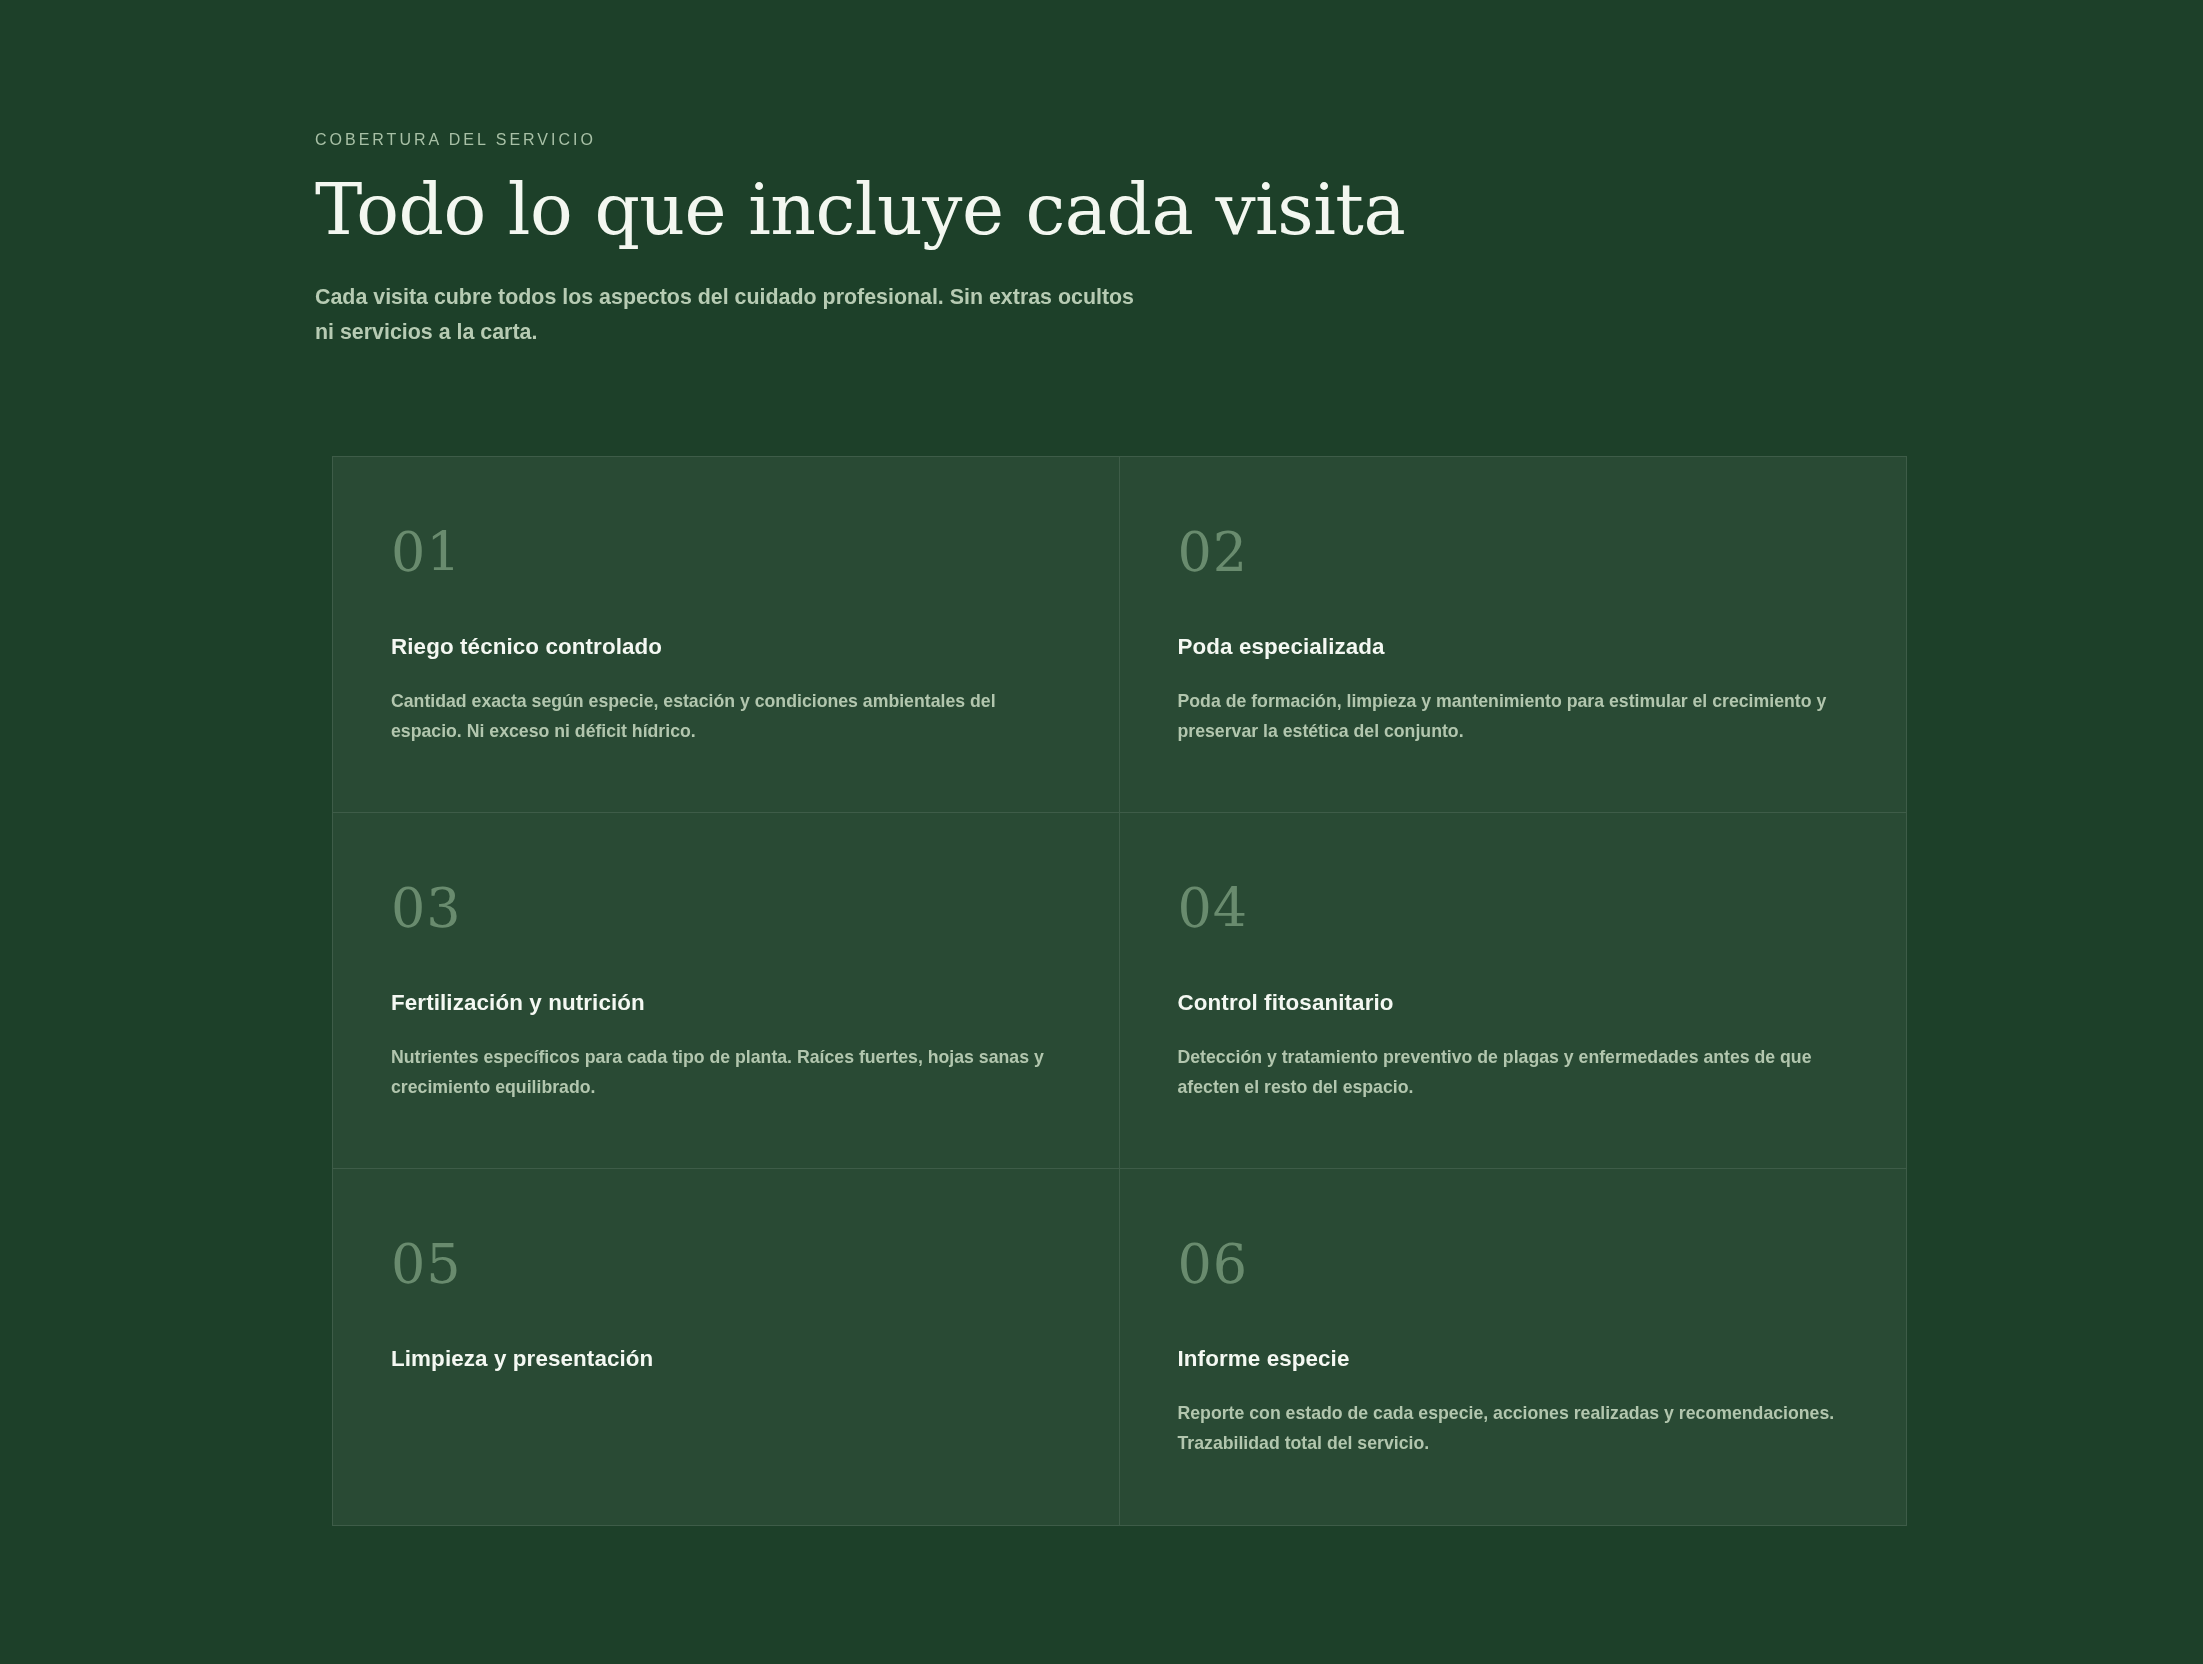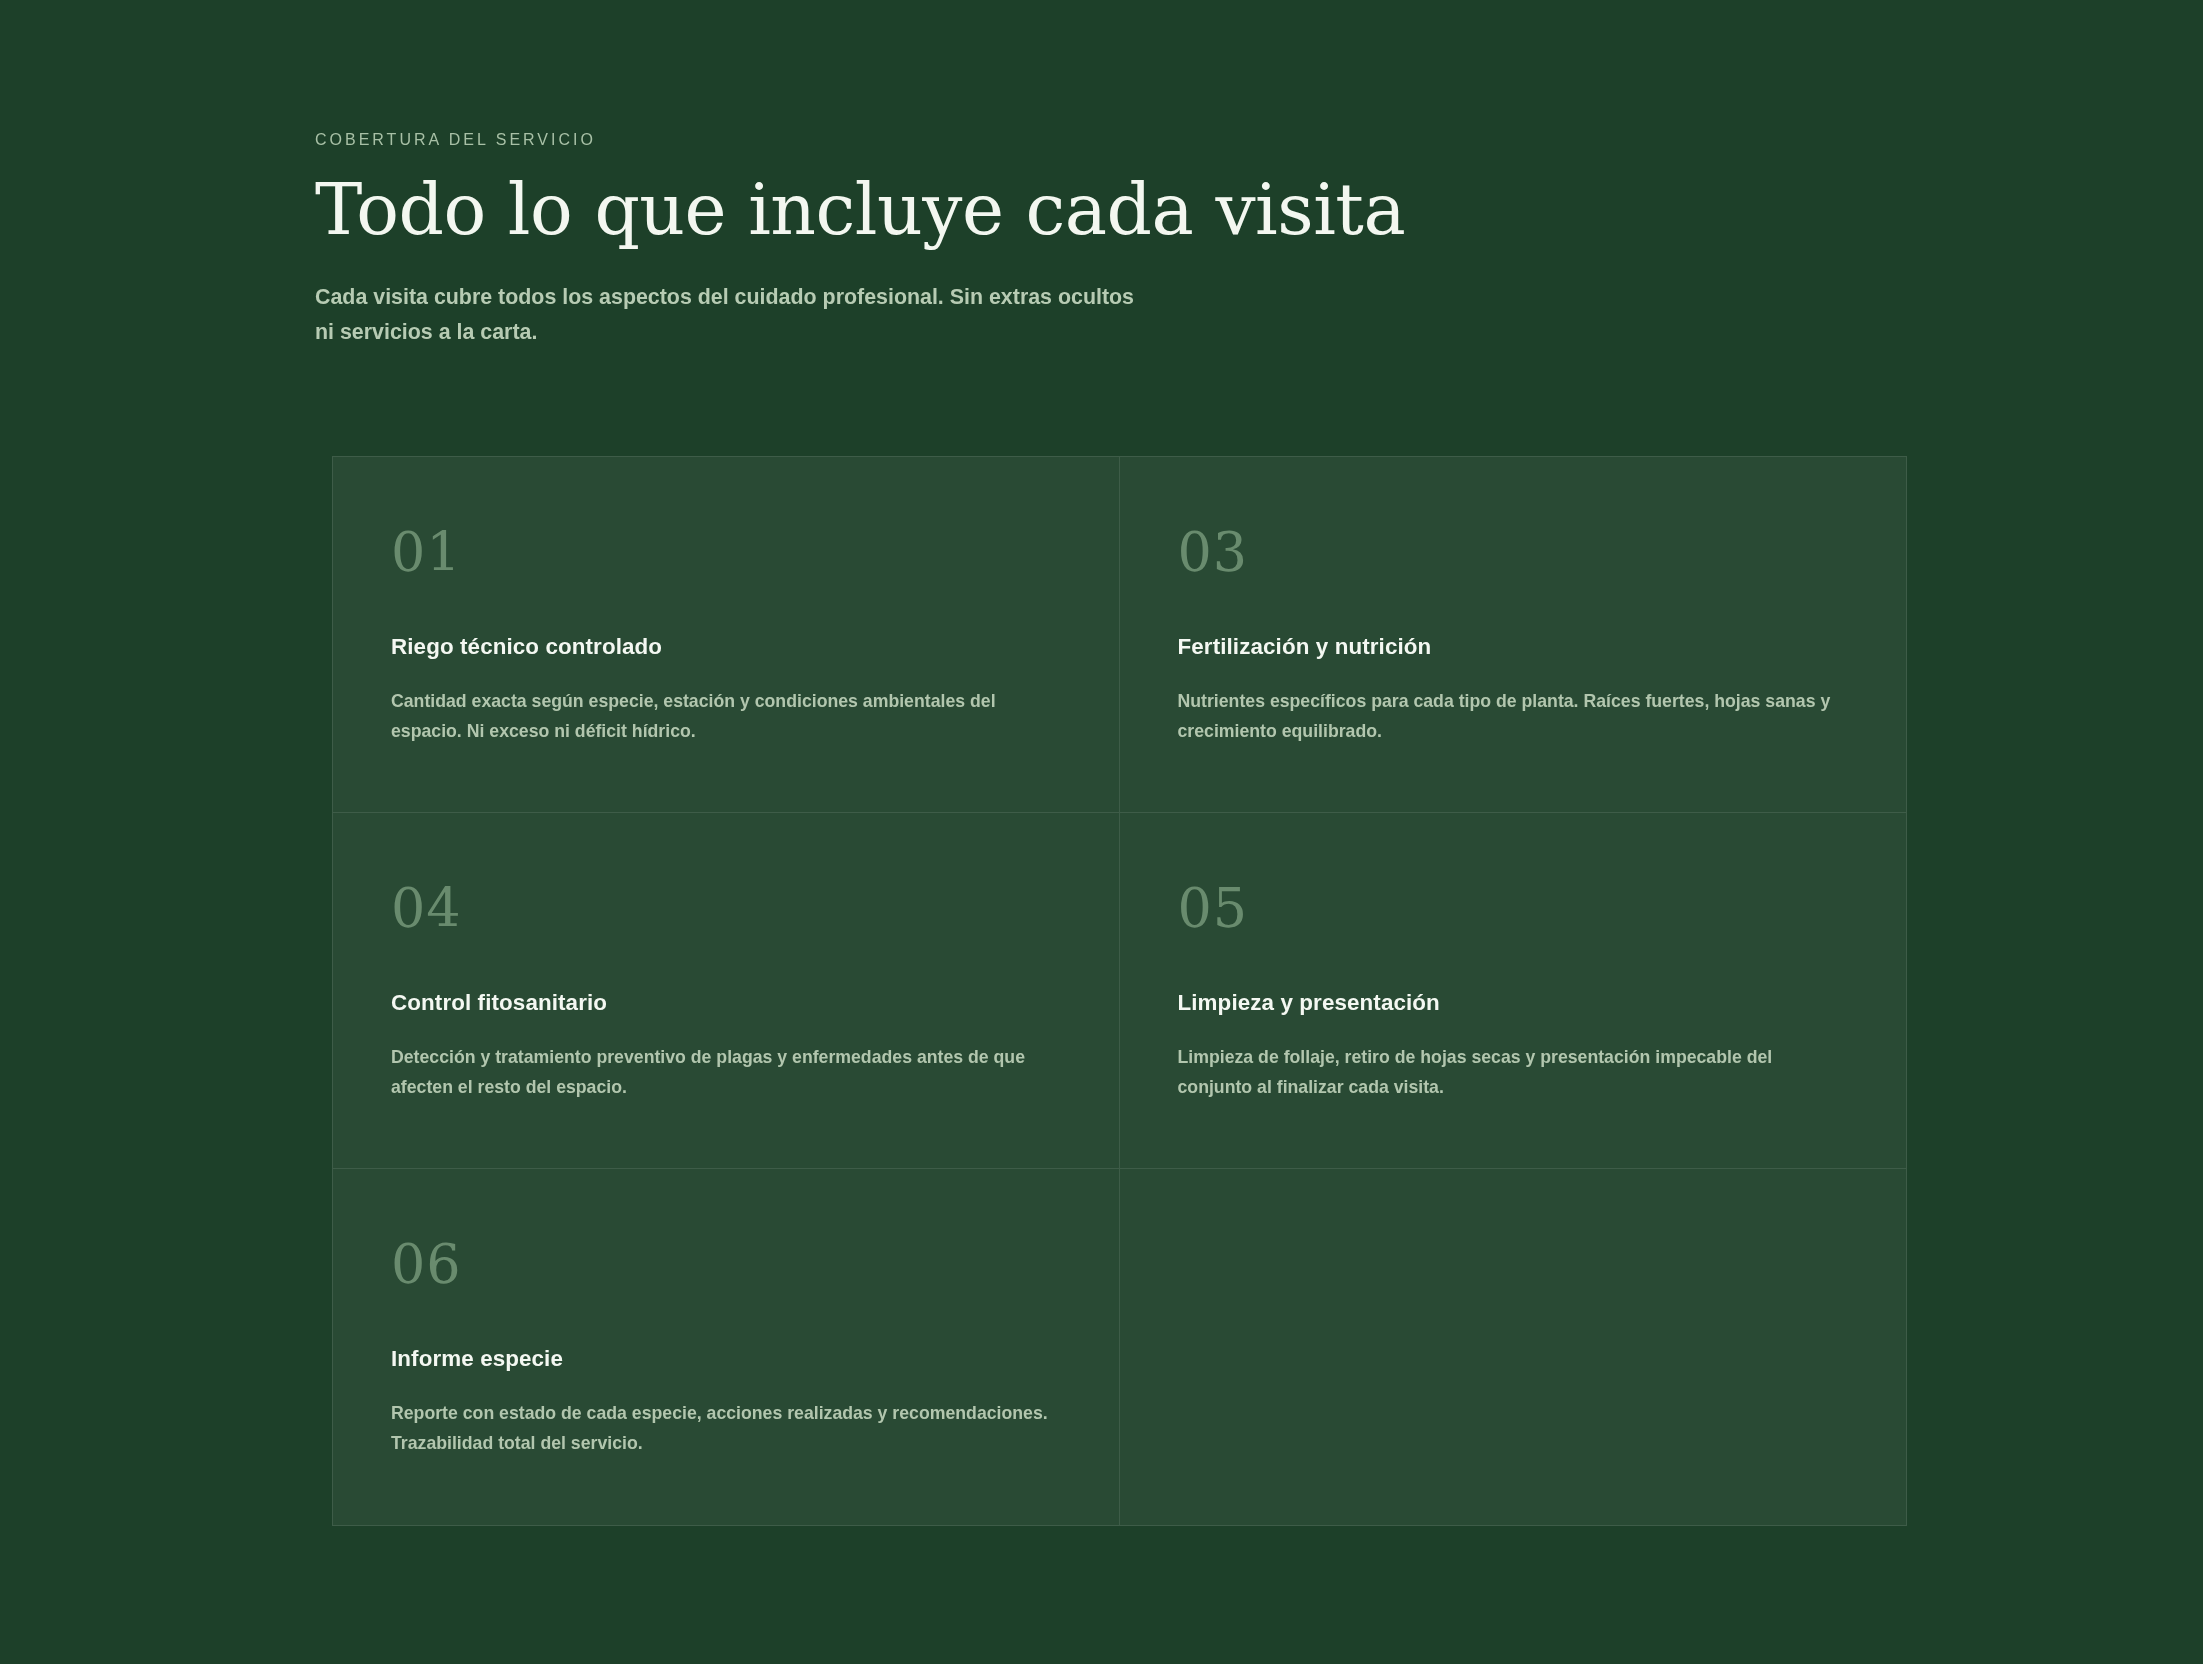--- a/index.html
+++ b/index.html
@@ -121,37 +121,41 @@
   </div>
 
   <div class="grid">
 
     <div class="cell">
       <div class="cell-num">01</div>
       <h2 class="cell-title">Riego técnico controlado</h2>
       <p class="cell-desc">Cantidad exacta según especie, estación y condiciones ambientales del espacio. Ni exceso ni déficit hídrico.</p>
     </div>
 
+    <div class="cell">
+      <div class="cell-num">02</div>
+      <h2 class="cell-title">Poda especializada</h2>
+      <p class="cell-desc">Poda de formación, limpieza y mantenimiento para estimular el crecimiento y preservar la estética del conjunto.</p>
+    </div>
 
     <div class="cell">
       <div class="cell-num">03</div>
       <h2 class="cell-title">Fertilización y nutrición</h2>
       <p class="cell-desc">Nutrientes específicos para cada tipo de planta. Raíces fuertes, hojas sanas y crecimiento equilibrado.</p>
     </div>
 
     <div class="cell">
       <div class="cell-num">04</div>
       <h2 class="cell-title">Control fitosanitario</h2>
       <p class="cell-desc">Detección y tratamiento preventivo de plagas y enfermedades antes de que afecten el resto del espacio.</p>
     </div>
 
     <div class="cell">
       <div class="cell-num">05</div>
       <h2 class="cell-title">Limpieza y presentación</h2>
-      <p class="cell-desc">Limpieza de follaje, retiro de hojas secas y presentación impecable del conjunto al finalizar cada visita.</p>
     </div>
 
     <div class="cell">
       <div class="cell-num">06</div>
       <h2 class="cell-title">Informe especie</h2>
       <p class="cell-desc">Reporte con estado de cada especie, acciones realizadas y recomendaciones. Trazabilidad total del servicio.</p>
     </div>
 
   </div>
 </div>

